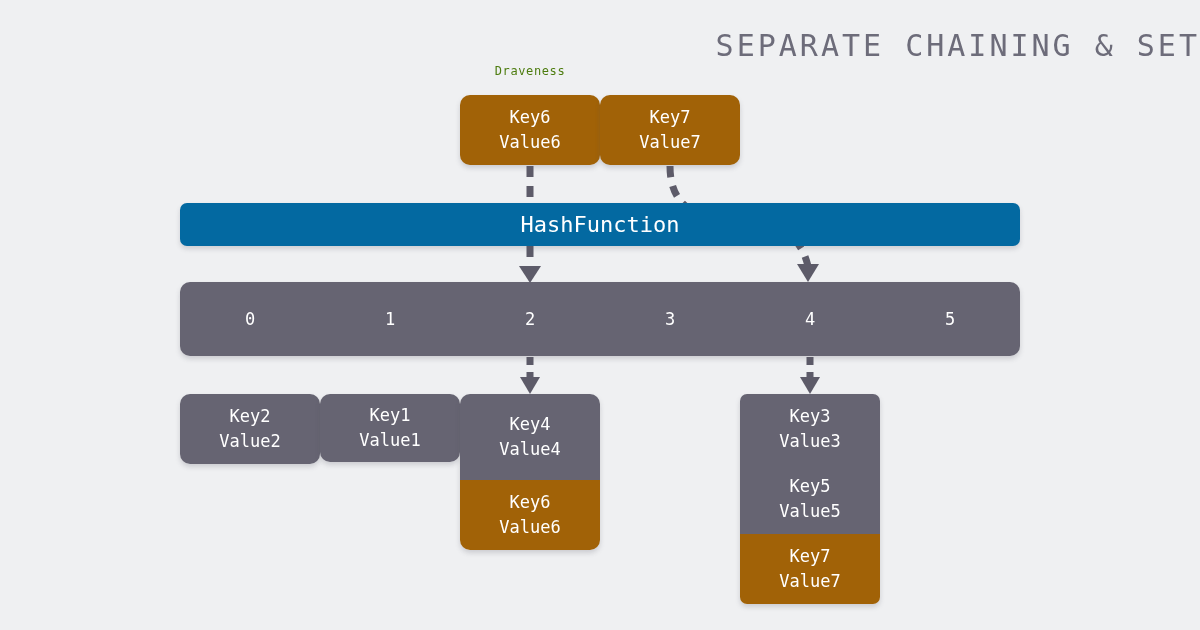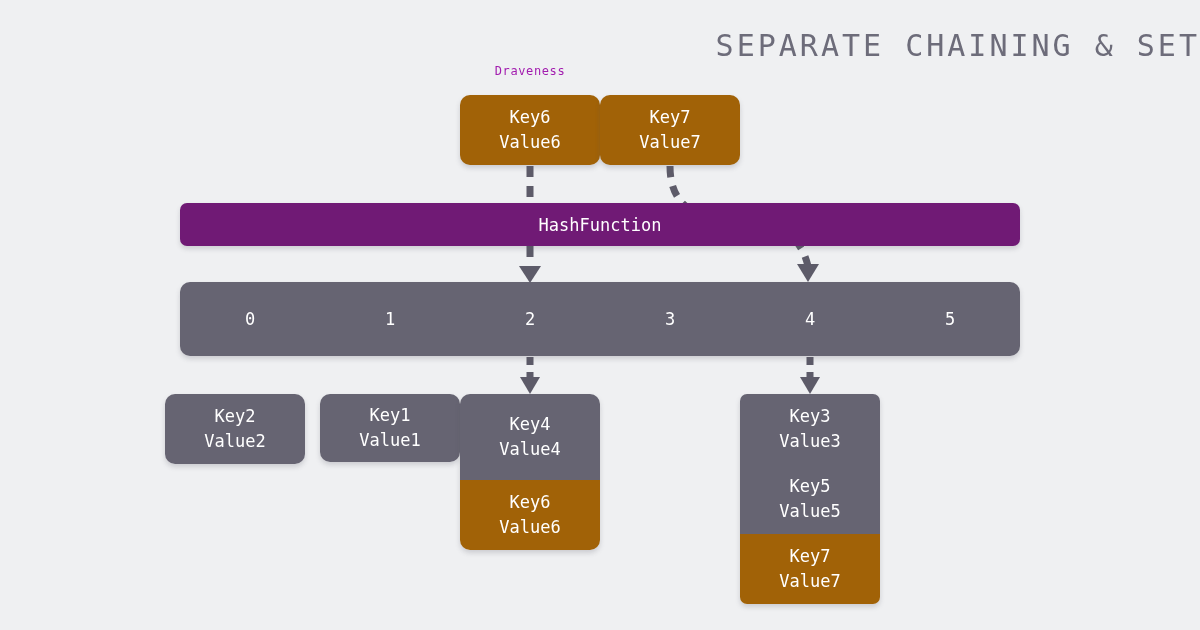--- a/index.html
+++ b/index.html
@@ -33,21 +33,21 @@
     font-weight: 500;
   }
   .subtitle {
     position: absolute;
     top: 64px;
     left: 0;
     width: 1060px;
     text-align: center;
     font-size: 12px;
     letter-spacing: 0.6px;
-    color: #a21caf;
+    color: #4d7c0f;
     font-family: "DejaVu Sans Mono", monospace;
   }
 
   
   .node {
     position: absolute;
     box-sizing: border-box;
     display: flex;
     flex-direction: column;
     align-items: center;
@@ -71,24 +71,24 @@
     top: 95px;
   }
 
   
   .hash-bar {
     position: absolute;
     left: 180px;
     top: 203px;
     width: 840px;
     height: 43px;
-    background: #701a75;
+    background: #0369a1;
     border-radius: 7px;
     color: #ffffff;
-    font-size: 17px;
+    font-size: 22px;
     display: flex;
     align-items: center;
     justify-content: center;
     font-family: "DejaVu Sans Mono", monospace;
     box-shadow: 0 3px 5px rgba(80,80,95,0.20);
     z-index: 3;
   }
 
   
   .index-bar {
@@ -184,21 +184,21 @@
 
   <div class="index-bar">
     <div class="index-cell">0</div>
     <div class="index-cell">1</div>
     <div class="index-cell">2</div>
     <div class="index-cell">3</div>
     <div class="index-cell">4</div>
     <div class="index-cell">5</div>
   </div>
 
-  <div class="bucket" style="left:165px; top:394px;">
+  <div class="bucket" style="left:180px; top:394px;">
     <div class="cell dark" style="height:70px;">
       <span class="ln">Key2</span>
       <span class="ln">Value2</span>
     </div>
   </div>
 
   <div class="bucket" style="left:320px; top:394px;">
     <div class="cell dark" style="height:68px;">
       <span class="ln">Key1</span>
       <span class="ln">Value1</span>

